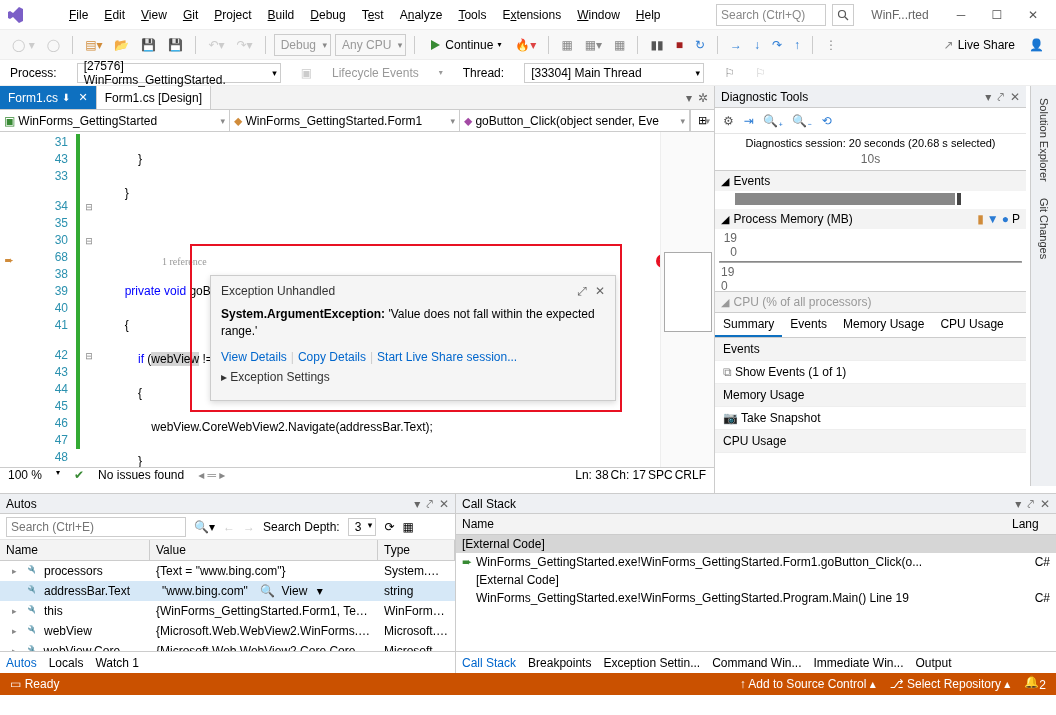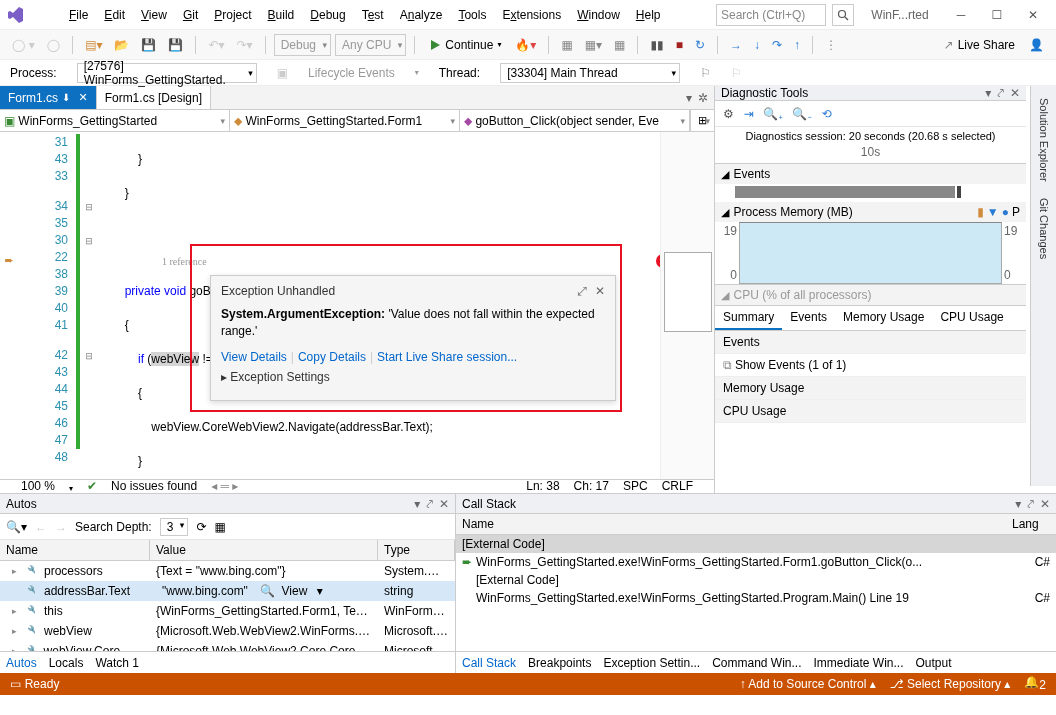--- a/index.html
+++ b/index.html
@@ -60,36 +60,36 @@
 .exception-popup .hdr .ttl { font-size:12px; color:#333; }
 .exception-popup .hdr .r { margin-left:auto; display:flex; gap:8px; color:#666; }
 .exception-popup .msg { font-size:12px; margin-bottom:10px; line-height:1.4; }
 .exception-popup .msg b { font-weight:600; }
 .exception-popup .links { font-size:12px; color:#0066cc; margin-bottom:6px; }
 .exception-popup .links span { cursor:pointer; }
 .exception-popup .links .sep { color:#ccc; margin:0 4px; }
 .exception-popup .exp { font-size:12px; color:#333; }
 .minimap { width:54px; background:#fafafa; border-left:1px solid #eee; position:relative; }
 .minimap .mm { position:absolute; top:120px; right:2px; width:48px; height:80px; border:1px solid #aaa; background:#fff; }
-.statusstrip { height:14px; border-top:1px solid #ccc; display:flex; align-items:flex-end; padding:0 21px; gap:14px; font-size:11px; background:#fff; }
-.statusstrip .r { margin-left:auto; display:flex; gap:14px; }
+.statusstrip { height:26px; border-top:1px solid #ccc; display:flex; align-items:flex-start; padding:0 8px; gap:14px; font-size:11px; background:#fff; }
+.statusstrip .r { margin-left:auto; display:flex; gap:2px; }
 .diag-col { width:311px; display:flex; flex-direction:column; }
-.panel-hdr { height:15px; background:#eef0f3; border-bottom:1px solid #ccc; display:flex; align-items:center; padding:0 6px; font-size:12px; }
+.panel-hdr { height:22px; background:#eef0f3; border-bottom:1px solid #ccc; display:flex; align-items:center; padding:0 6px; font-size:12px; }
 .panel-hdr .r { margin-left:auto; display:flex; gap:6px; color:#666; }
 .diag-tb { height:26px; display:flex; align-items:center; gap:10px; padding:0 8px; border-bottom:1px solid #e5e5e5; color:#555; }
 .diag-session { padding:3px 8px; font-size:11px; text-align:center; }
 .diag-timeline { height:18px; display:flex; padding:0 40px; font-size:10px; color:#666; justify-content:space-between; }
 .diag-section { border-top:1px solid #ccc; }
 .diag-section .sh { padding:3px 6px; background:#f3f3f3; font-size:11px; display:flex; align-items:center; gap:4px; }
 .diag-events-bar { height:18px; padding:2px 20px; }
 .diag-events-bar .bar { height:12px; background:#888; width:220px; position:relative; }
 .diag-events-bar .bar::after { content:""; position:absolute; right:-6px; top:0; width:4px; height:12px; background:#444; }
 .diag-mem { padding:3px 6px; background:#f3f3f3; font-size:11px; display:flex; align-items:center; gap:4px; }
 .diag-mem .markers { margin-left:auto; display:flex; gap:3px; align-items:center; }
-.memchart { height:62px; display:flex; padding:0 4px; }
+.memchart { height:62px; display:flex; padding:0 4px;flex-direction:column; }
 .memchart .yl { width:20px; font-size:10px; text-align:right; color:#666; display:flex; flex-direction:column; justify-content:space-between; padding:2px 2px; }
 .memchart .plot { flex:1; background:#cde9f5; border:1px solid #aaa; border-top:1px solid #888; }
 .memchart .yr { width:20px; font-size:10px; color:#666; display:flex; flex-direction:column; justify-content:space-between; padding:2px 2px; }
 .diag-tabs { display:flex; border-top:1px solid #ccc; border-bottom:1px solid #ccc; font-size:11px; }
 .diag-tabs span { padding:4px 8px; cursor:pointer; }
 .diag-tabs span.active { border-bottom:2px solid #0e70c0; }
 .diag-list .row { padding:4px 8px; font-size:12px; border-bottom:1px solid #eee; }
 .diag-list .row.hdr { background:#f3f3f3; font-weight:400; }
 .rightsidebar { position:absolute; right:0; top:86px; width:26px; height:400px; background:#eef0f3; border-left:1px solid #ccc; display:flex; flex-direction:column; align-items:center; padding-top:6px; gap:4px; }
 .rightsidebar .tab { writing-mode:vertical-rl; font-size:11px; padding:6px 2px; background:transparent; border:none; color:#333; }
@@ -203,21 +203,21 @@
   <div class="btn" style="color:#888">⋮</div>
   <div class="liveshare">
       <span style="color:#888">↗</span>
       <span>Live Share</span>
     </div>
   <div class="btn" style="color:#888">👤</div>
 </div>
 
 <div class="processbar">
   <span>Process:</span>
-  <div class="combo active" style="width:180px">[27576] WinForms_GettingStarted.</div>
+  <div class="combo active" style="width:204px">[27576] WinForms_GettingStarted.</div>
   <span style="color:#ccc">▣</span>
   <span style="color:#999">Lifecycle Events</span>
     <span class="caret" style="color:#999">▾</span>
   <span>Thread:</span>
   <div class="combo active" style="width:180px">[33304] Main Thread</div>
   <span style="color:#888">⚐</span>
   <span style="color:#ccc">⚐</span>
 </div>
 
 <div class="mainarea">
@@ -254,21 +254,21 @@
     <div class="codearea">
       <div style="width:18px;padding-top:122px;color:#d08b3a;font-size:11px;text-align:center">➨</div>
       <div class="gutter">
         <div class="ln">31</div>
           <div class="ln">43</div>
           <div class="ln">33</div>
           <div class="ln" style="height:13px"></div>
           <div class="ln">34</div>
           <div class="ln">35</div>
           <div class="ln">30</div>
-          <div class="ln">22</div>
+          <div class="ln">68</div>
           <div class="ln">38</div>
           <div class="ln">39</div>
           <div class="ln">40</div>
           <div class="ln">41</div>
           <div class="ln" style="height:13px"></div>
           <div class="ln">42</div>
           <div class="ln">43</div>
           <div class="ln">44</div>
           <div class="ln">45</div>
           <div class="ln">46</div>
@@ -416,40 +416,42 @@
     <div class="diag-tabs">
       <span class="active">Summary</span>
       <span>Events</span>
       <span>Memory Usage</span>
       <span>CPU Usage</span>
     </div>
     <div class="diag-list">
       <div class="row hdr">Events</div>
       <div class="row"><span style="color:#888">⧉</span> <span>Show Events (1 of 1)</span></div>
       <div class="row hdr">Memory Usage</div>
+      <div class="row"><span style="color:#555">📷</span> <span>Take Snapshot</span></div>
       <div class="row hdr">CPU Usage</div>
     </div>
   </div>
   <div class="rightsidebar">
     <div class="tab">Solution Explorer</div>
     <div class="tab">Git Changes</div>
   </div>
 </div>
 
 <div class="bottom-panels">
   <div class="autos">
     <div class="panel-hdr2">
         <span>Autos</span>
         <div class="r">
           <span>▾</span>
           <span>⤤</span>
           <span>✕</span>
         </div>
       </div>
     <div class="autos-tb">
+      <input placeholder="Search (Ctrl+E)" style="">
       <span>🔍▾</span>
       <span style="color:#ccc">←</span>
       <span style="color:#ccc">→</span>
       <span>Search Depth:</span>
       <span style="border:1px solid #ccc;padding:1px 14px 1px 6px;position:relative"><span>3</span><span style="position:absolute;right:3px;font-size:9px">▾</span></span>
       <span>⟳</span>
       <span>▦</span>
     </div>
     <div class="autos-grid">
       <div class="gh">

